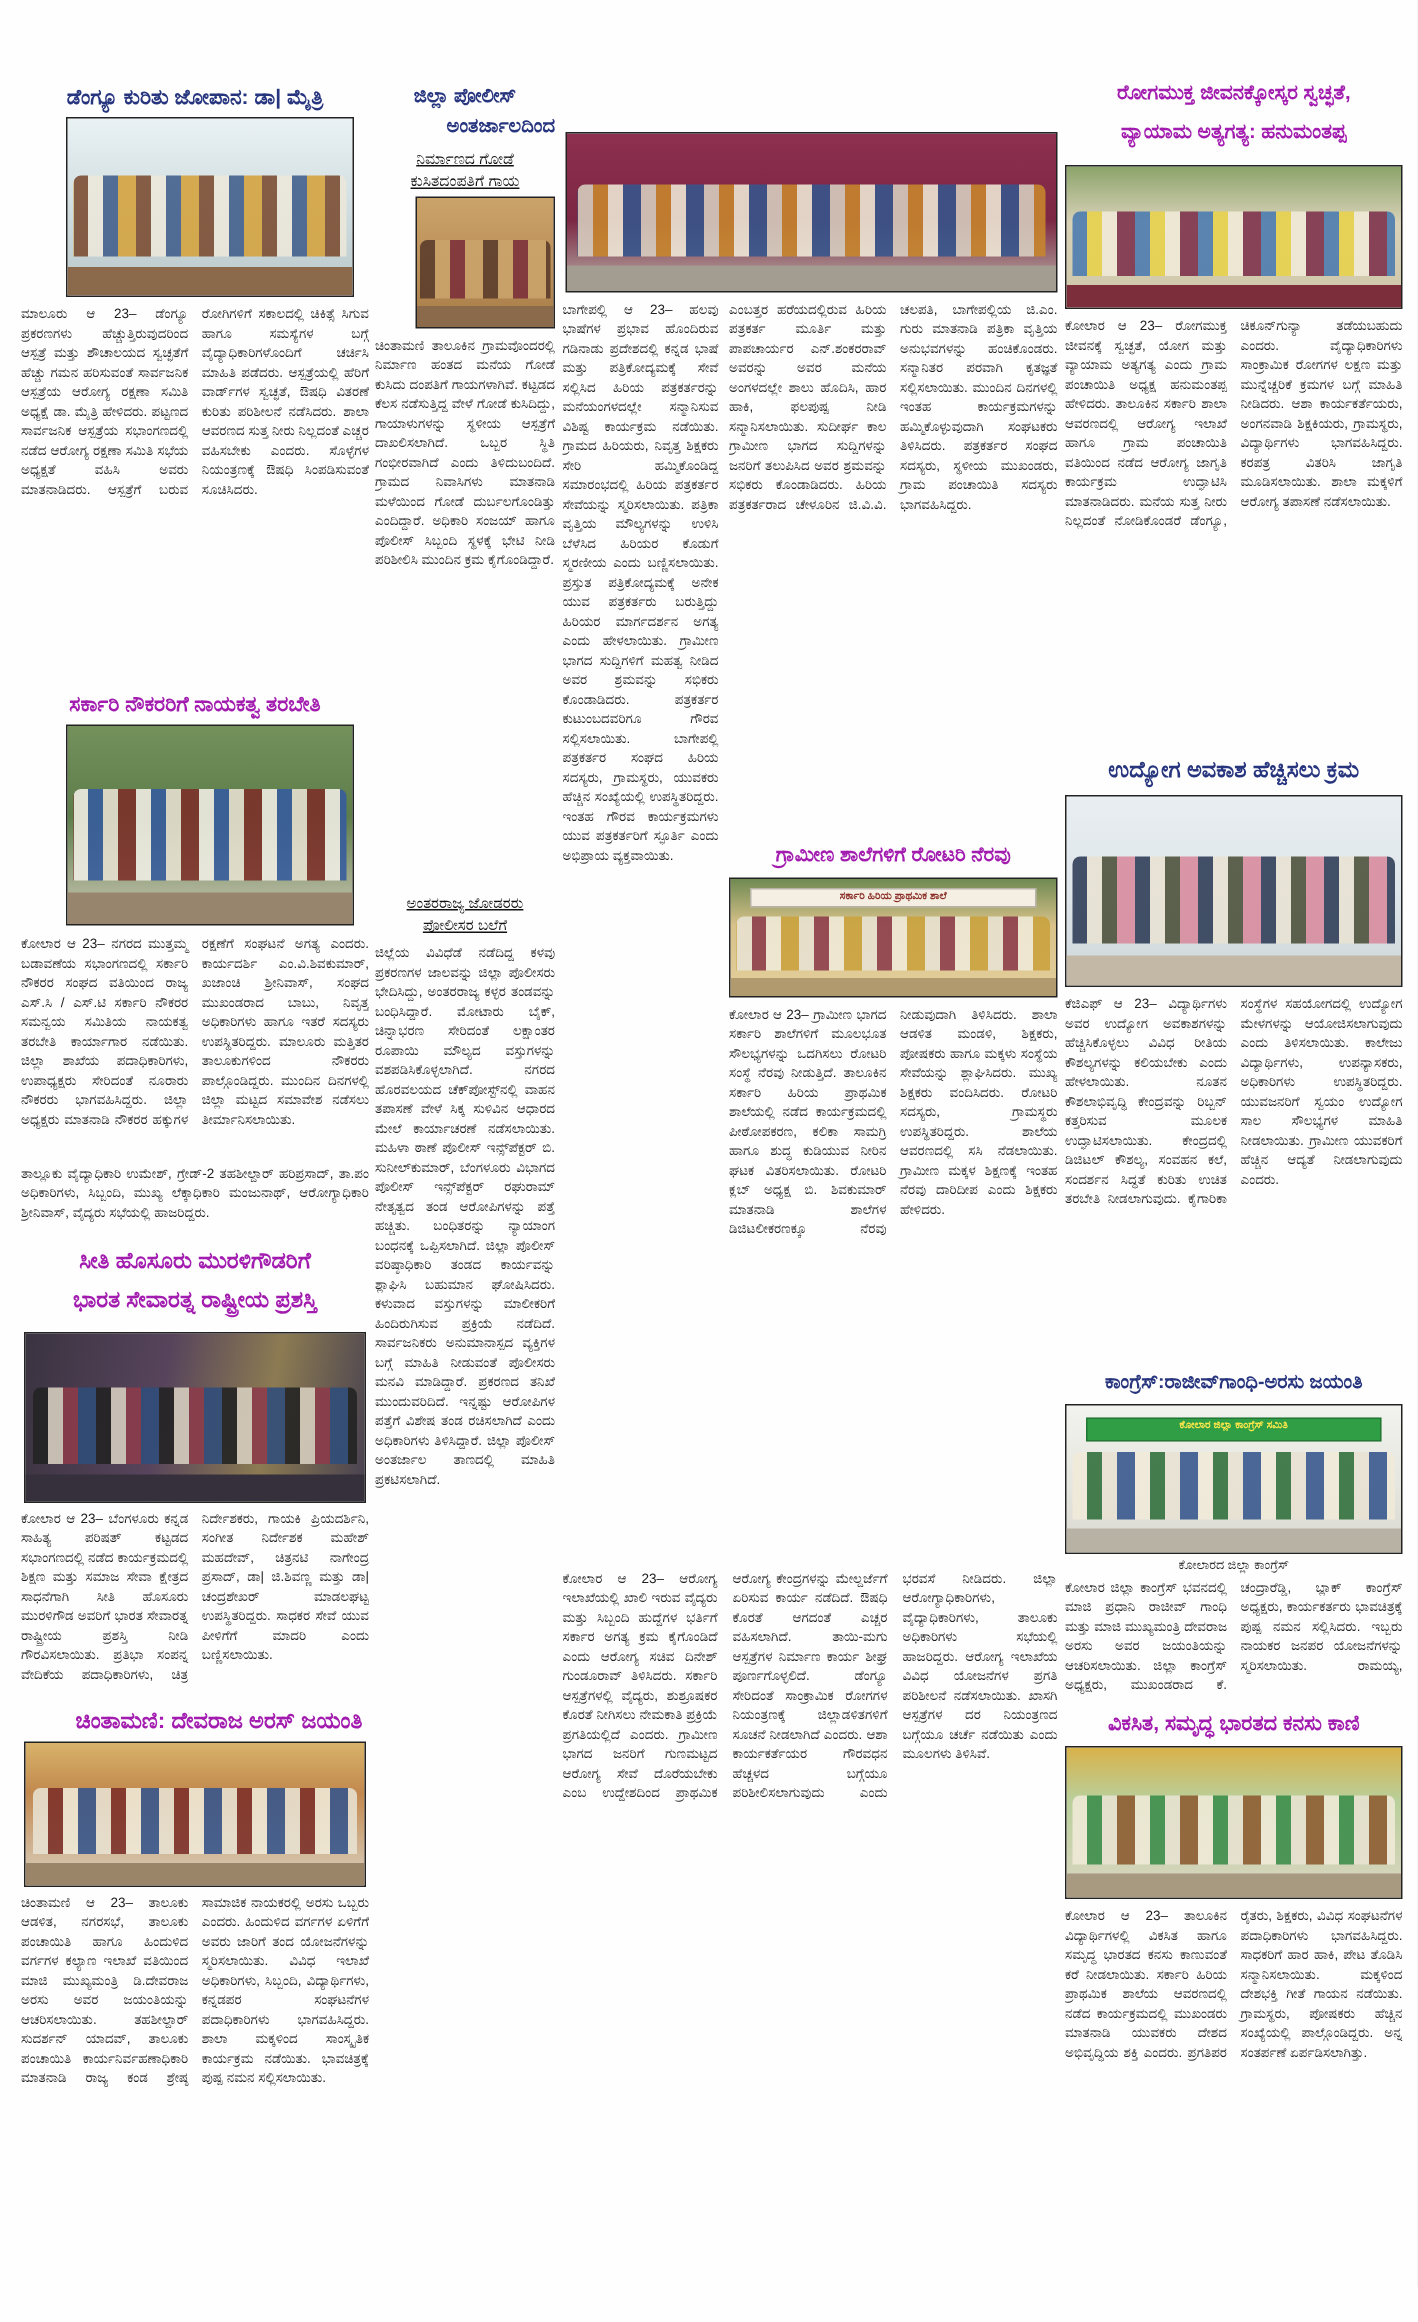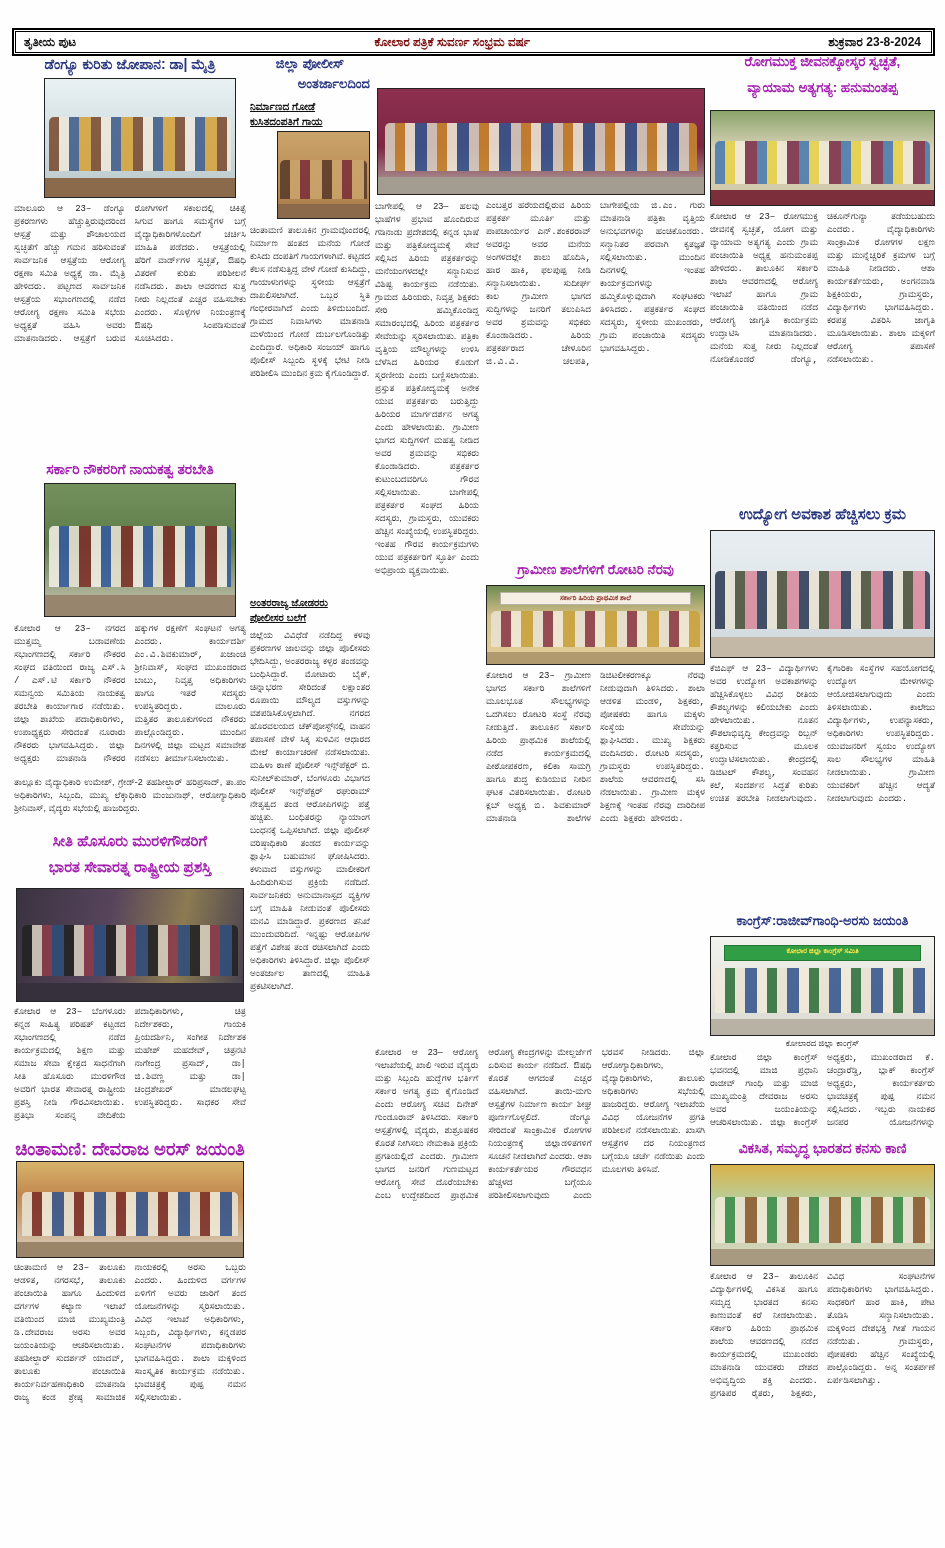--- a/index.html
+++ b/index.html
@@ -11,70 +11,63 @@
   .masthead-inner{position:absolute;inset:1px;border:1px solid #000;display:flex;
             align-items:center;font-weight:bold;font-size:12px;}
   .mast-left{flex:0 0 auto;padding-left:8px;color:#111;}
   .mast-center{flex:1 1 auto;text-align:center;color:#7a0c0c;}
   .mast-right{flex:0 0 auto;padding-right:10px;color:#111;}
   
   .hl{position:absolute;font-weight:bold;text-align:center;line-height:1.22;}
   .hl-blue{color:#27357e;}
   .hl-green{color:#a21caf;}
   .hl-red{color:#c81d25;}
-  .deck{position:absolute;font-weight:bold;text-align:left;color:#111;
+  .deck{position:absolute;font-weight:normal;text-align:center;color:#111;
         text-decoration:underline;line-height:1.35;}
   
   .bt{position:absolute;font-size:9px;line-height:13px;color:#1c1c1c;
       text-align:justify;overflow:hidden;word-break:break-word;}
-  .c2{column-count:2;column-gap:9px;font-family:Liberation Mono, monospace;}
+  .c2{column-count:2;column-gap:9px;}
   .c3{column-count:3;column-gap:10px;}
   .caption{position:absolute;font-size:8.5px;color:#222;text-align:center;overflow:hidden;}
   
   .photo{position:absolute;border:1px solid #222;background:var(--bg,#ccc);overflow:hidden;box-sizing:border-box;}
   .photo::before{content:"";position:absolute;left:2%;right:2%;top:32%;height:46%;
       background:repeating-linear-gradient(90deg,var(--p1,#555) 0 10px,var(--p2,#ddd) 10px 20px,
       var(--p3,#357) 20px 30px,var(--p4,#b84) 30px 42px);opacity:.88;border-radius:5px 5px 0 0;}
   .photo::after{content:"";position:absolute;left:0;right:0;bottom:0;height:16%;
       background:var(--floor,#998);}
   .photo-banner{position:absolute;left:6%;right:6%;top:8%;height:14%;background:var(--bnbg,#fff);
       color:var(--bntx,#a00);font-size:7px;font-weight:bold;text-align:center;overflow:hidden;
       line-height:1.4;z-index:2;border:1px solid rgba(0,0,0,.25);}
 </style>
 </head>
 <body>
 
 <div class="page">
 
-  <div class="masthead">
-    <div class="masthead-inner">
-      <span class="mast-left">ತೃತೀಯ ಪುಟ</span>
-      <span class="mast-center">ಕೋಲಾರ ಪತ್ರಿಕೆ ಸುವರ್ಣ ಸಂಭ್ರಮ ವರ್ಷ</span>
-      <span class="mast-right">ಶುಕ್ರವಾರ 23-8-2024</span>
-    </div>
-  </div>
 
   <div class="hl hl-blue" style="left:14px;top:56px;width:232px;font-size:14px;">ಡೆಂಗ್ಯೂ ಕುರಿತು ಜೋಪಾನ: ಡಾ| ಮೈತ್ರಿ</div>
   <div class="photo" style="left:44px;top:78px;width:192px;height:120px;
        --bg:linear-gradient(#e9f1f3 0%,#cfdcdf 55%,#b9c7c9 100%);--p1:#7a4a2f;--p2:#ece7da;--p3:#3f5d8a;--p4:#d4a23c;--floor:#8a6a4a;"></div>
   <div class="bt c2" style="left:14px;top:203px;width:232px;height:255px;">ಮಾಲೂರು ಆ 23– ಡೆಂಗ್ಯೂ ಪ್ರಕರಣಗಳು ಹೆಚ್ಚುತ್ತಿರುವುದರಿಂದ ಆಸ್ಪತ್ರೆ ಮತ್ತು ಶೌಚಾಲಯದ ಸ್ವಚ್ಛತೆಗೆ ಹೆಚ್ಚು ಗಮನ ಹರಿಸುವಂತೆ ಸಾರ್ವಜನಿಕ ಆಸ್ಪತ್ರೆಯ ಆರೋಗ್ಯ ರಕ್ಷಣಾ ಸಮಿತಿ ಅಧ್ಯಕ್ಷೆ ಡಾ. ಮೈತ್ರಿ ಹೇಳಿದರು. ಪಟ್ಟಣದ ಸಾರ್ವಜನಿಕ ಆಸ್ಪತ್ರೆಯ ಸಭಾಂಗಣದಲ್ಲಿ ನಡೆದ ಆರೋಗ್ಯ ರಕ್ಷಣಾ ಸಮಿತಿ ಸಭೆಯ ಅಧ್ಯಕ್ಷತೆ ವಹಿಸಿ ಅವರು ಮಾತನಾಡಿದರು. ಆಸ್ಪತ್ರೆಗೆ ಬರುವ ರೋಗಿಗಳಿಗೆ ಸಕಾಲದಲ್ಲಿ ಚಿಕಿತ್ಸೆ ಸಿಗುವ ಹಾಗೂ ಸಮಸ್ಯೆಗಳ ಬಗ್ಗೆ ವೈದ್ಯಾಧಿಕಾರಿಗಳೊಂದಿಗೆ ಚರ್ಚಿಸಿ ಮಾಹಿತಿ ಪಡೆದರು. ಆಸ್ಪತ್ರೆಯಲ್ಲಿ ಹೆರಿಗೆ ವಾರ್ಡ್‌ಗಳ ಸ್ವಚ್ಛತೆ, ಔಷಧಿ ವಿತರಣೆ ಕುರಿತು ಪರಿಶೀಲನೆ ನಡೆಸಿದರು. ಶಾಲಾ ಆವರಣದ ಸುತ್ತ ನೀರು ನಿಲ್ಲದಂತೆ ಎಚ್ಚರ ವಹಿಸಬೇಕು ಎಂದರು. ಸೊಳ್ಳೆಗಳ ನಿಯಂತ್ರಣಕ್ಕೆ ಔಷಧಿ ಸಿಂಪಡಿಸುವಂತೆ ಸೂಚಿಸಿದರು.</div>
 
   <div class="hl hl-green" style="left:14px;top:461px;width:232px;font-size:14px;">ಸರ್ಕಾರಿ ನೌಕರರಿಗೆ ನಾಯಕತ್ವ ತರಬೇತಿ</div>
   <div class="photo" style="left:44px;top:483px;width:192px;height:134px;
        --bg:linear-gradient(#74915c 0%,#5d7d4a 45%,#cfc9b8 100%);--p1:#f2efe6;--p2:#355b9e;--p3:#e8e2d2;--p4:#7c2f28;--floor:#97866d;"></div>
   <div class="bt c2" style="left:14px;top:623px;width:232px;height:150px;">ಕೋಲಾರ ಆ 23– ನಗರದ ಮುತ್ತಮ್ಮ ಬಡಾವಣೆಯ ಸಭಾಂಗಣದಲ್ಲಿ ಸರ್ಕಾರಿ ನೌಕರರ ಸಂಘದ ವತಿಯಿಂದ ರಾಜ್ಯ ಎಸ್.ಸಿ / ಎಸ್.ಟಿ ಸರ್ಕಾರಿ ನೌಕರರ ಸಮನ್ವಯ ಸಮಿತಿಯ ನಾಯಕತ್ವ ತರಬೇತಿ ಕಾರ್ಯಾಗಾರ ನಡೆಯಿತು. ಜಿಲ್ಲಾ ಶಾಖೆಯ ಪದಾಧಿಕಾರಿಗಳು, ಉಪಾಧ್ಯಕ್ಷರು ಸೇರಿದಂತೆ ನೂರಾರು ನೌಕರರು ಭಾಗವಹಿಸಿದ್ದರು. ಜಿಲ್ಲಾ ಅಧ್ಯಕ್ಷರು ಮಾತನಾಡಿ ನೌಕರರ ಹಕ್ಕುಗಳ ರಕ್ಷಣೆಗೆ ಸಂಘಟನೆ ಅಗತ್ಯ ಎಂದರು. ಕಾರ್ಯದರ್ಶಿ ಎಂ.ವಿ.ಶಿವಕುಮಾರ್, ಖಜಾಂಚಿ ಶ್ರೀನಿವಾಸ್, ಸಂಘದ ಮುಖಂಡರಾದ ಬಾಬು, ನಿವೃತ್ತ ಅಧಿಕಾರಿಗಳು ಹಾಗೂ ಇತರೆ ಸದಸ್ಯರು ಉಪಸ್ಥಿತರಿದ್ದರು. ಮಾಲೂರು ಮತ್ತಿತರ ತಾಲೂಕುಗಳಿಂದ ನೌಕರರು ಪಾಲ್ಗೊಂಡಿದ್ದರು. ಮುಂದಿನ ದಿನಗಳಲ್ಲಿ ಜಿಲ್ಲಾ ಮಟ್ಟದ ಸಮಾವೇಶ ನಡೆಸಲು ತೀರ್ಮಾನಿಸಲಾಯಿತು.</div>
   <div class="bt" style="left:14px;top:776px;width:232px;height:52px;">ತಾಲ್ಲೂಕು ವೈದ್ಯಾಧಿಕಾರಿ ಉಮೇಶ್, ಗ್ರೇಡ್-2 ತಹಶೀಲ್ದಾರ್ ಹರಿಪ್ರಸಾದ್, ತಾ.ಪಂ ಅಧಿಕಾರಿಗಳು, ಸಿಬ್ಬಂದಿ, ಮುಖ್ಯ ಲೆಕ್ಕಾಧಿಕಾರಿ ಮಂಜುನಾಥ್, ಆರೋಗ್ಯಾಧಿಕಾರಿ ಶ್ರೀನಿವಾಸ್, ವೈದ್ಯರು ಸಭೆಯಲ್ಲಿ ಹಾಜರಿದ್ದರು.</div>
 
   <div class="hl hl-green" style="left:14px;top:832px;width:232px;font-size:15px;">ಸೀತಿ ಹೊಸೂರು ಮುರಳಿಗೌಡರಿಗೆ</div>
   <div class="hl hl-green" style="left:14px;top:858px;width:232px;font-size:15px;">ಭಾರತ ಸೇವಾರತ್ನ ರಾಷ್ಟ್ರೀಯ ಪ್ರಶಸ್ತಿ</div>
   <div class="photo" style="left:16px;top:888px;width:228px;height:114px;
        --bg:linear-gradient(100deg,#3a3340 0%,#57445c 40%,#8c7b52 70%,#474050 100%);--p1:#222;--p2:#d8cfc0;--p3:#8c3b4a;--p4:#2f4d7a;--floor:#35303b;"></div>
   <div class="bt c2" style="left:14px;top:1006px;width:232px;height:128px;">ಕೋಲಾರ ಆ 23– ಬೆಂಗಳೂರು ಕನ್ನಡ ಸಾಹಿತ್ಯ ಪರಿಷತ್ ಕಟ್ಟಡದ ಸಭಾಂಗಣದಲ್ಲಿ ನಡೆದ ಕಾರ್ಯಕ್ರಮದಲ್ಲಿ ಶಿಕ್ಷಣ ಮತ್ತು ಸಮಾಜ ಸೇವಾ ಕ್ಷೇತ್ರದ ಸಾಧನೆಗಾಗಿ ಸೀತಿ ಹೊಸೂರು ಮುರಳಿಗೌಡ ಅವರಿಗೆ ಭಾರತ ಸೇವಾರತ್ನ ರಾಷ್ಟ್ರೀಯ ಪ್ರಶಸ್ತಿ ನೀಡಿ ಗೌರವಿಸಲಾಯಿತು. ಪ್ರತಿಭಾ ಸಂಪನ್ನ ವೇದಿಕೆಯ ಪದಾಧಿಕಾರಿಗಳು, ಚಿತ್ರ ನಿರ್ದೇಶಕರು, ಗಾಯಕಿ ಪ್ರಿಯದರ್ಶಿನಿ, ಸಂಗೀತ ನಿರ್ದೇಶಕ ಮಹೇಶ್ ಮಹದೇವ್, ಚಿತ್ರನಟಿ ನಾಗೇಂದ್ರ ಪ್ರಸಾದ್, ಡಾ| ಜಿ.ಶಿವಣ್ಣ ಮತ್ತು ಡಾ| ಚಂದ್ರಶೇಖರ್ ಮಾಡಲಘಟ್ಟ ಉಪಸ್ಥಿತರಿದ್ದರು. ಸಾಧಕರ ಸೇವೆ ಯುವ ಪೀಳಿಗೆಗೆ ಮಾದರಿ ಎಂದು ಬಣ್ಣಿಸಲಾಯಿತು.</div>
 
-  <div class="hl hl-green" style="left:14px;top:1139px;width:232px;font-size:18px;">ಚಿಂತಾಮಣಿ: ದೇವರಾಜ ಅರಸ್ ಜಯಂತಿ</div>
+  <div class="hl hl-green" style="left:30px;top:1139px;width:232px;font-size:15px;">ಚಿಂತಾಮಣಿ: ದೇವರಾಜ ಅರಸ್ ಜಯಂತಿ</div>
   <div class="photo" style="left:16px;top:1161px;width:228px;height:97px;
        --bg:linear-gradient(#d8b36a 0%,#c2884e 35%,#d9d2c2 100%);--p1:#e8e2d2;--p2:#7c2f28;--p3:#f0ead8;--p4:#35558c;--floor:#9b8569;"></div>
   <div class="bt c2" style="left:14px;top:1262px;width:232px;height:278px;">ಚಿಂತಾಮಣಿ ಆ 23– ತಾಲೂಕು ಆಡಳಿತ, ನಗರಸಭೆ, ತಾಲೂಕು ಪಂಚಾಯಿತಿ ಹಾಗೂ ಹಿಂದುಳಿದ ವರ್ಗಗಳ ಕಲ್ಯಾಣ ಇಲಾಖೆ ವತಿಯಿಂದ ಮಾಜಿ ಮುಖ್ಯಮಂತ್ರಿ ಡಿ.ದೇವರಾಜ ಅರಸು ಅವರ ಜಯಂತಿಯನ್ನು ಆಚರಿಸಲಾಯಿತು. ತಹಶೀಲ್ದಾರ್ ಸುದರ್ಶನ್ ಯಾದವ್, ತಾಲೂಕು ಪಂಚಾಯಿತಿ ಕಾರ್ಯನಿರ್ವಹಣಾಧಿಕಾರಿ ಮಾತನಾಡಿ ರಾಜ್ಯ ಕಂಡ ಶ್ರೇಷ್ಠ ಸಾಮಾಜಿಕ ನಾಯಕರಲ್ಲಿ ಅರಸು ಒಬ್ಬರು ಎಂದರು. ಹಿಂದುಳಿದ ವರ್ಗಗಳ ಏಳಿಗೆಗೆ ಅವರು ಜಾರಿಗೆ ತಂದ ಯೋಜನೆಗಳನ್ನು ಸ್ಮರಿಸಲಾಯಿತು. ವಿವಿಧ ಇಲಾಖೆ ಅಧಿಕಾರಿಗಳು, ಸಿಬ್ಬಂದಿ, ವಿದ್ಯಾರ್ಥಿಗಳು, ಕನ್ನಡಪರ ಸಂಘಟನೆಗಳ ಪದಾಧಿಕಾರಿಗಳು ಭಾಗವಹಿಸಿದ್ದರು. ಶಾಲಾ ಮಕ್ಕಳಿಂದ ಸಾಂಸ್ಕೃತಿಕ ಕಾರ್ಯಕ್ರಮ ನಡೆಯಿತು. ಭಾವಚಿತ್ರಕ್ಕೆ ಪುಷ್ಪ ನಮನ ಸಲ್ಲಿಸಲಾಯಿತು.</div>
 
   <div class="hl hl-blue" style="left:250px;top:56px;width:120px;font-size:13px;">ಜಿಲ್ಲಾ ಪೋಲೀಸ್</div>
   <div class="hl hl-blue" style="left:250px;top:76px;width:120px;font-size:13px;text-align:right;">ಅಂತರ್ಜಾಲದಿಂದ</div>
   <div class="deck" style="left:250px;top:99px;width:120px;font-size:10.5px;">ನಿರ್ಮಾಣದ ಗೋಡೆ</div>
   <div class="deck" style="left:250px;top:114px;width:120px;font-size:10.5px;">ಕುಸಿತದಂಪತಿಗೆ ಗಾಯ</div>
   <div class="photo" style="left:277px;top:131px;width:93px;height:88px;
        --bg:linear-gradient(#caa36b 0%,#b98d55 60%,#a57b48 100%);--p1:#5a3b2a;--p2:#caa36b;--p3:#7c2f3a;--p4:#caa36b;--floor:#8a6a4a;"></div>

